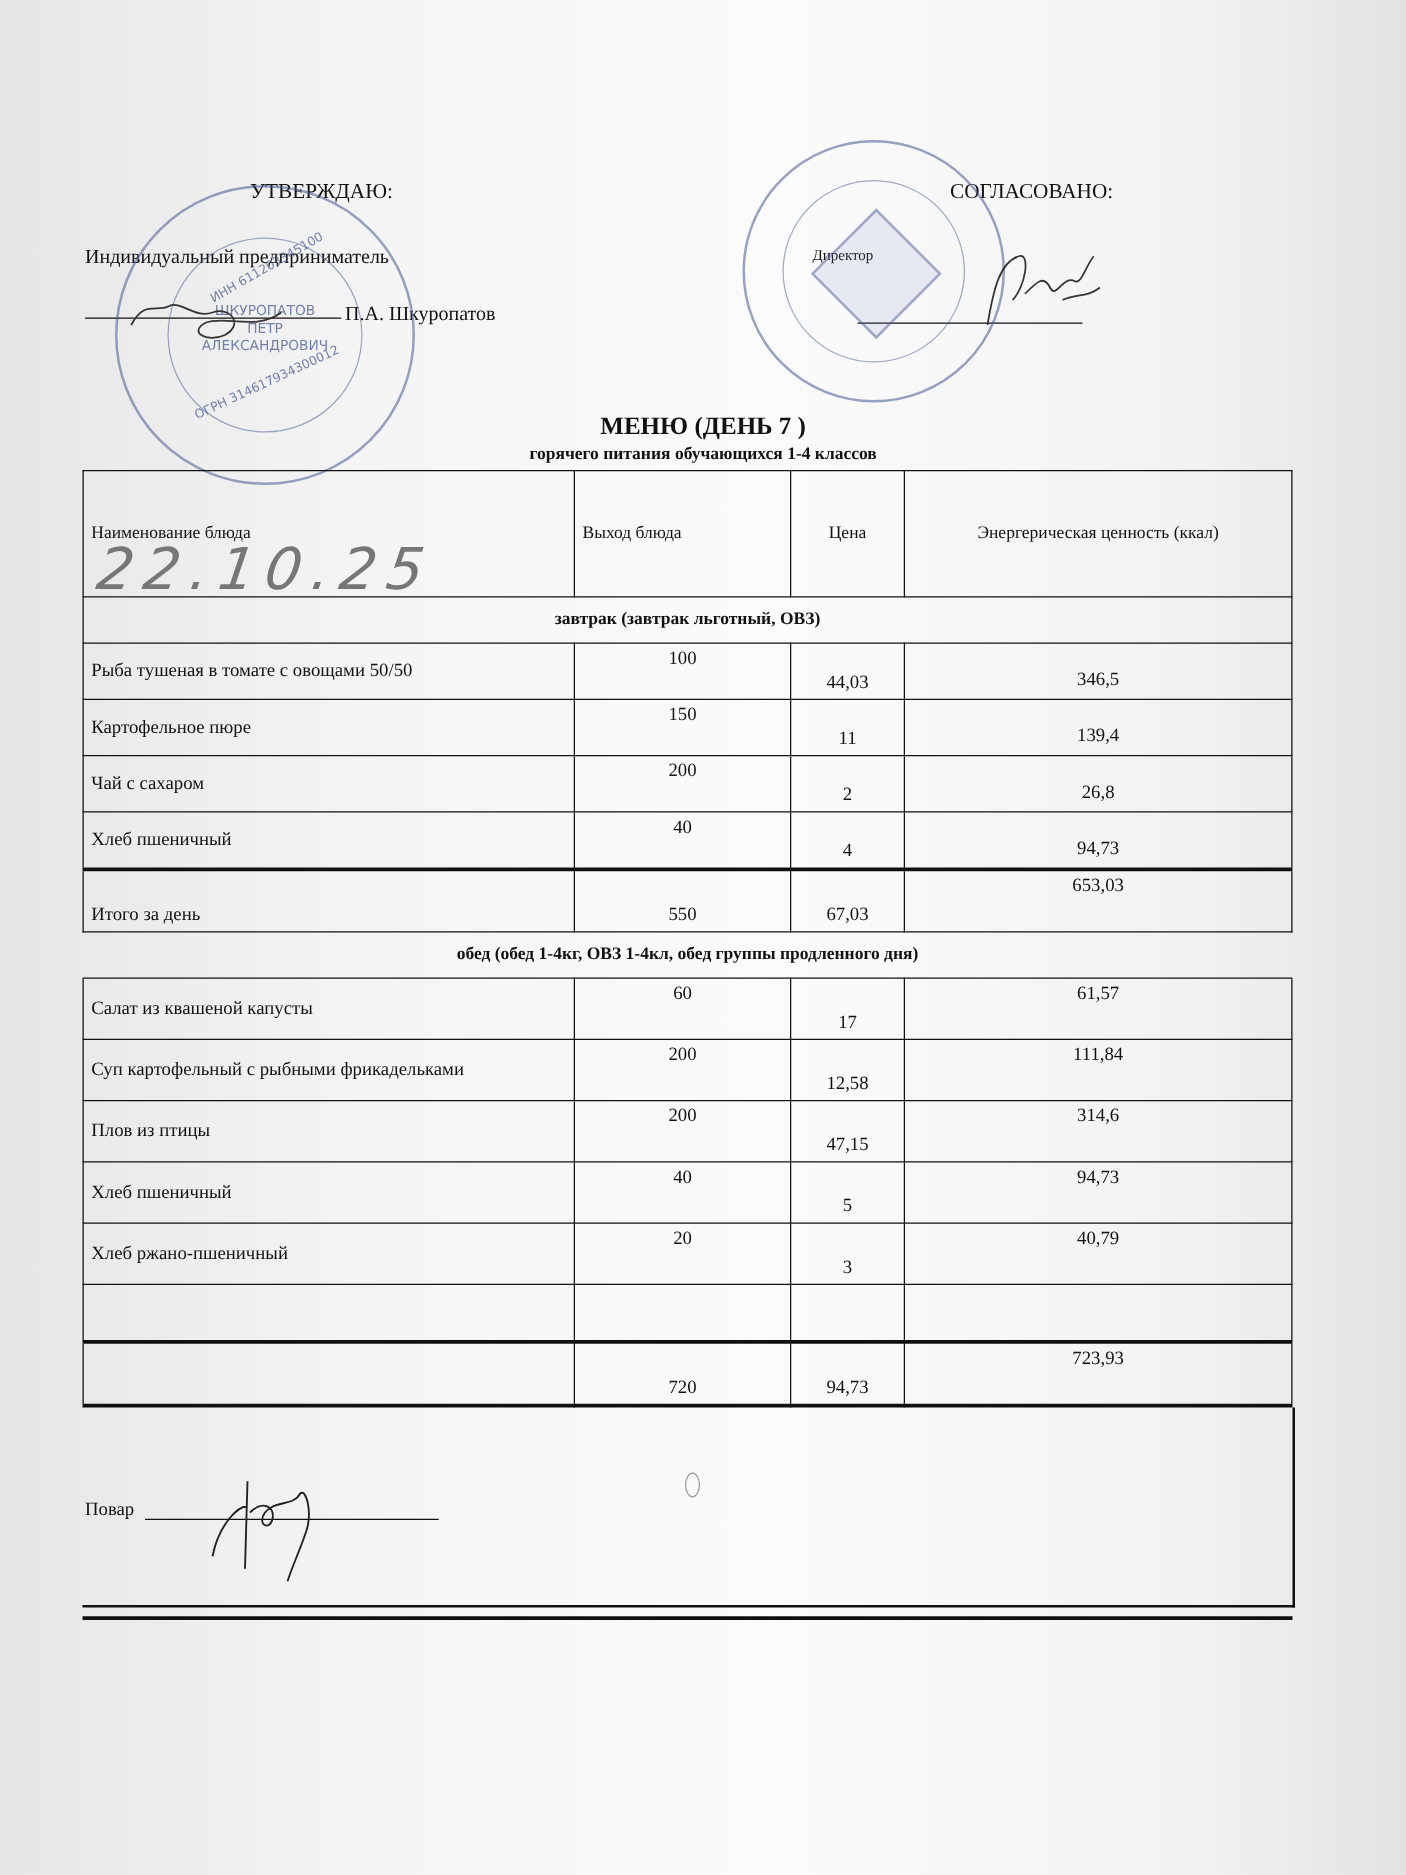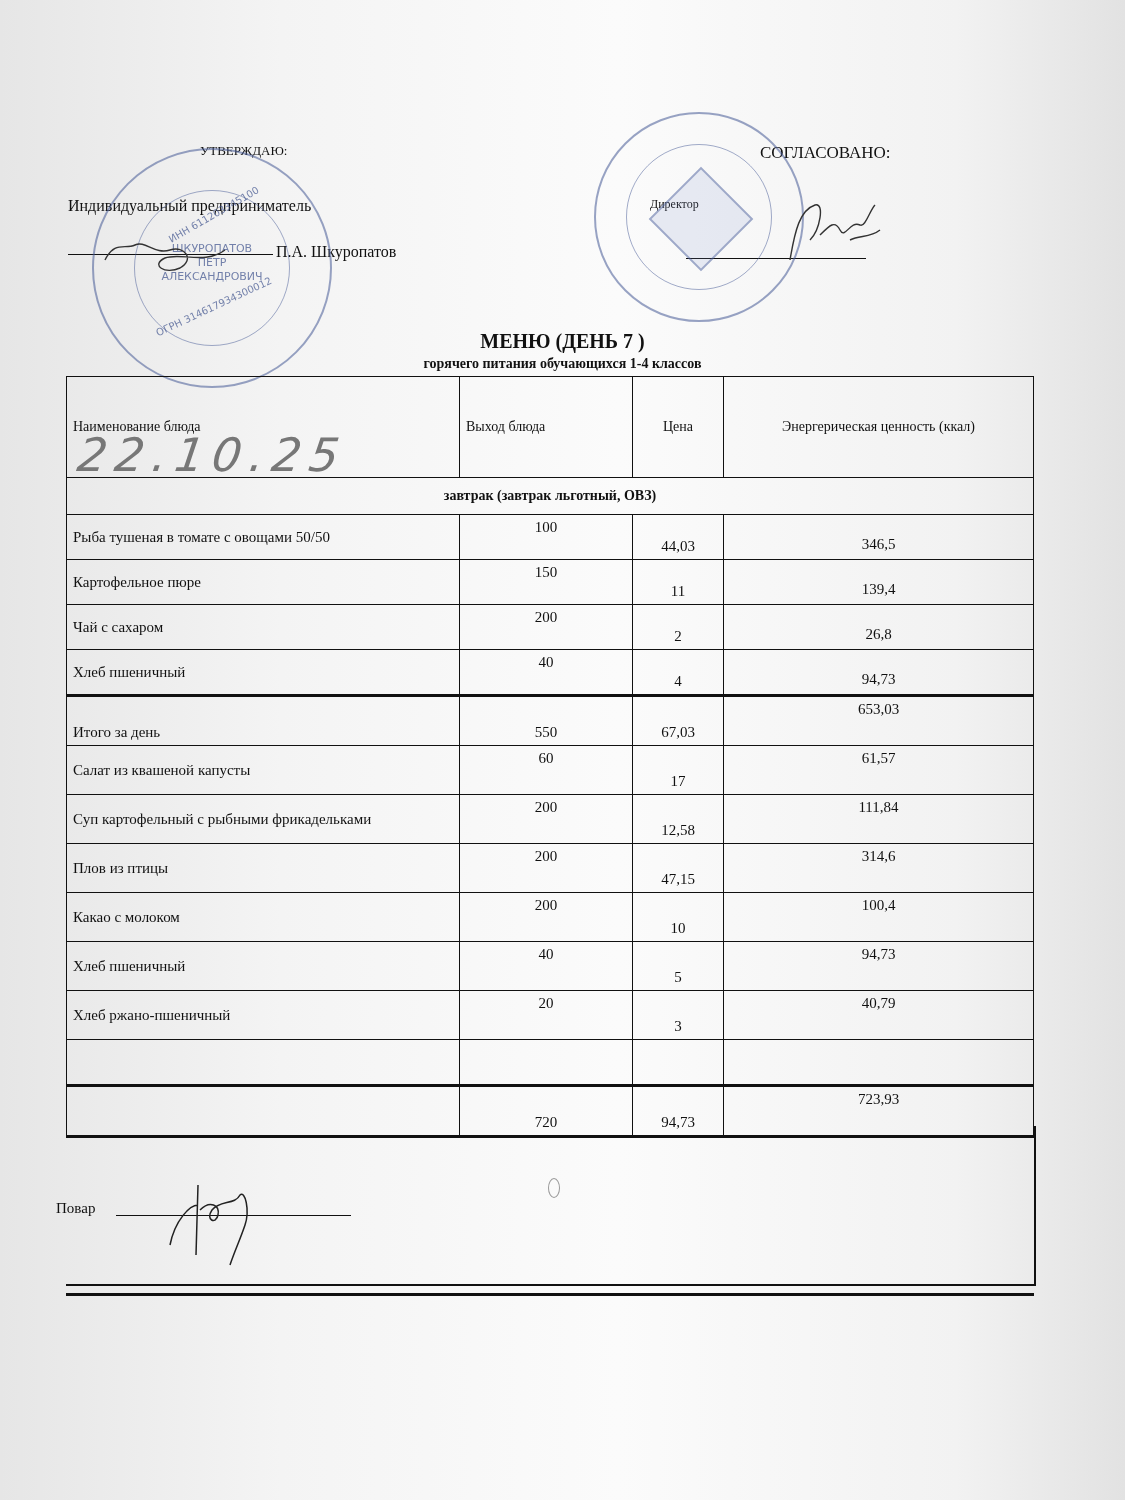--- a/index.html
+++ b/index.html
@@ -2,21 +2,21 @@
 <html><head>
 <meta charset="utf-8">
 <style>
   html, body { margin:0; padding:0; }
   body {
     width:1125px; height:1500px; position:relative; overflow:hidden;
     background: linear-gradient(90deg, #e6e6e6 0%, #f4f4f4 25%, #fbfbfb 55%, #f2f2f2 85%, #e2e2e2 100%);
     font-family:"Liberation Serif", serif; color:#111;
   }
   .abs { position:absolute; }
-  .approve-left { left:200px; top:143px; font-size:13px; }
+  .approve-left { left:200px; top:143px; font-size:17px; }
   .approve-right { left:760px; top:143px; font-size:17px; }
   .ip-title { left:68px; top:197px; font-size:16px; }
   .director { left:650px; top:197px; font-size:12px;font-family:Liberation Serif, serif; }
   .sign-line-left { left:68px; top:254px; width:205px; border-bottom:1px solid #111; height:0; }
   .sign-name-left { left:276px; top:243px; font-size:16px; }
   .sign-line-right { left:686px; top:258px; width:180px; border-bottom:1px solid #111; height:0; }
   .stamp { border-radius:50%; border:2px solid rgba(70,90,150,0.55); }
   .stamp-inner { border-radius:50%; border:1.5px solid rgba(70,90,150,0.5); }
   .stamp-text { color:rgba(60,80,140,0.7); font-family:"DejaVu Sans", sans-serif; font-size:11px; text-align:center; line-height:14px; }
   .title { left:0; width:1125px; top:330px; text-align:center; font-weight:bold; font-size:20px; }
@@ -25,21 +25,21 @@
   table.menu td { border:1.5px solid #111; padding:0 6px; height:38px; }
   table.menu .hdr td { height:100px; text-align:left; font-size:14px; }
   table.menu .sec td { height:36px; text-align:center; font-weight:bold; font-size:14px; }
   .c1 { width:380px; }
   .c2 { width:160px; text-align:center; }
   .c3 { width:78px; text-align:center; vertical-align:bottom; padding-bottom:4px!important; }
   .c4 { text-align:center; vertical-align:bottom; padding-bottom:6px!important; }
   .c2v { vertical-align:top; padding-top:4px!important; }
   .handwritten { position:absolute; left:78px; top:428px; font-family:"DejaVu Sans", sans-serif; font-size:46px; color:#777; letter-spacing:8px; font-style:italic; transform:skew(-8deg); }
   .footer-box { position:absolute; left:66px; top:1126px; width:968px; height:158px; border-right:2px solid #111; border-bottom:2px solid #111; }
-  .cook-label { left:56px; top:1200px; font-size:15px; }
+  .cook-label { left:68px; top:1200px; font-size:15px; }
   .cook-line { left:116px; top:1215px; width:235px; border-bottom:1px solid #111; height:0; }
   .bottom-rule { left:66px; top:1293px; width:968px; border-bottom:3px solid #111; height:0; }
   .mark { left:548px; top:1178px; width:10px; height:18px; border:1px solid #999; border-radius:50%; }
 </style>
 </head>
 <body>
 
 <div class="abs approve-left">УТВЕРЖДАЮ:</div>
 <div class="abs approve-right">СОГЛАСОВАНО:</div>
 <div class="abs ip-title">Индивидуальный предприниматель</div>
@@ -107,43 +107,40 @@
     <td class="c2 c2v">40</td>
     <td class="c3">4</td>
     <td class="c4">94,73</td>
   </tr>
   <tr style="border-top:3px solid #111;">
     <td class="c1" style="vertical-align:bottom;padding-bottom:4px;">Итого за день</td>
     <td class="c2" style="vertical-align:bottom;padding-bottom:4px;">550</td>
     <td class="c3">67,03</td>
     <td class="c4" style="vertical-align:top;padding-top:4px;">653,03</td>
   </tr>
+  <tr class="sec">
+    <td colspan="4" style="border-left:none;border-right:none;">обед (обед 1-4кг, ОВЗ 1-4кл, обед группы продленного дня)</td>
+  </tr>
   <tr>
     <td class="c1">Салат из квашеной капусты</td>
     <td class="c2 c2v">60</td>
     <td class="c3">17</td>
     <td class="c4" style="vertical-align:top;padding-top:4px;">61,57</td>
   </tr>
   <tr>
     <td class="c1">Суп картофельный с рыбными фрикадельками</td>
     <td class="c2 c2v">200</td>
     <td class="c3">12,58</td>
     <td class="c4" style="vertical-align:top;padding-top:4px;">111,84</td>
   </tr>
   <tr>
     <td class="c1">Плов из птицы</td>
     <td class="c2 c2v">200</td>
     <td class="c3">47,15</td>
     <td class="c4" style="vertical-align:top;padding-top:4px;">314,6</td>
-  </tr>
-  <tr>
-    <td class="c1">Какао с молоком</td>
-    <td class="c2 c2v">200</td>
-    <td class="c3">10</td>
-    <td class="c4" style="vertical-align:top;padding-top:4px;">100,4</td>
   </tr>
   <tr>
     <td class="c1">Хлеб пшеничный</td>
     <td class="c2 c2v">40</td>
     <td class="c3">5</td>
     <td class="c4" style="vertical-align:top;padding-top:4px;">94,73</td>
   </tr>
   <tr>
     <td class="c1">Хлеб ржано-пшеничный</td>
     <td class="c2 c2v">20</td>

